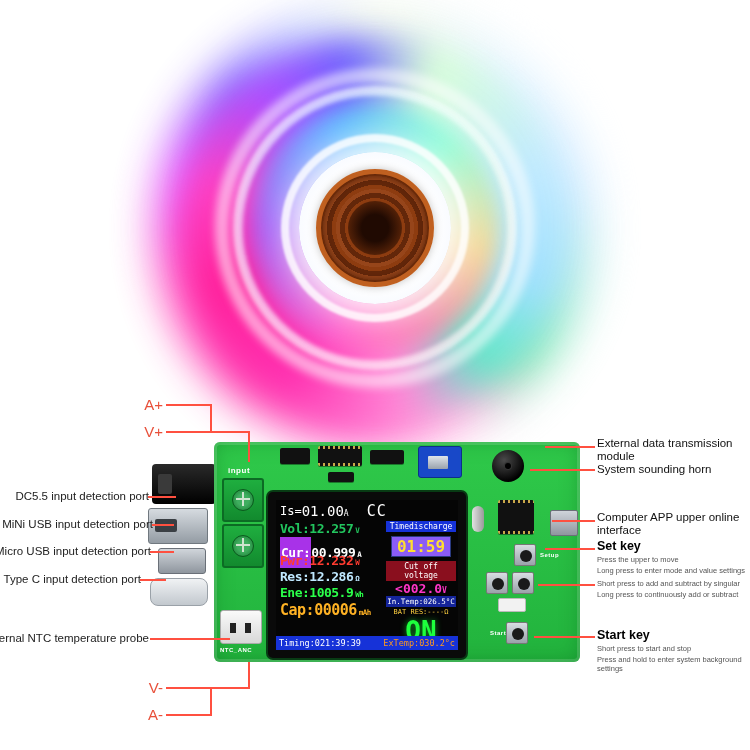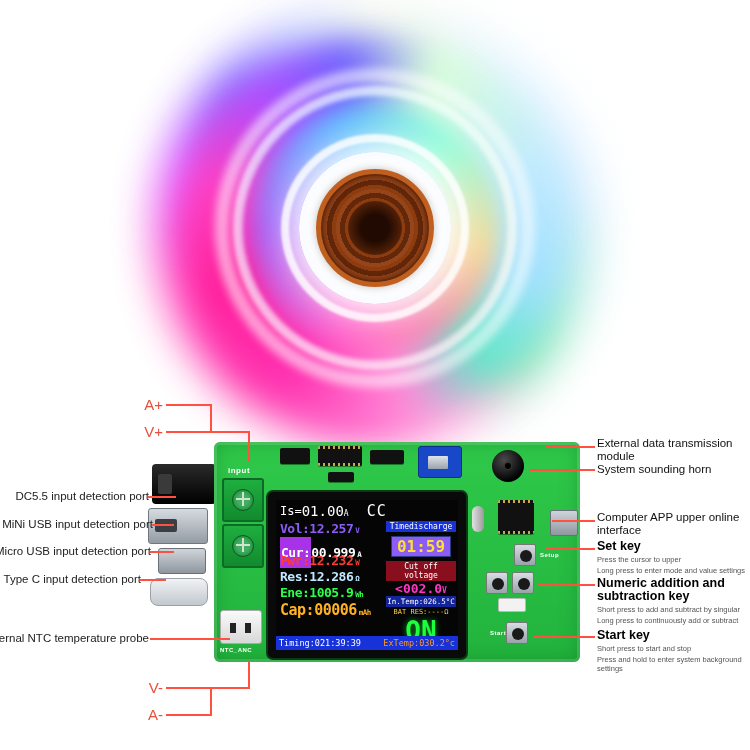--- a/index.html
+++ b/index.html
@@ -63,21 +63,21 @@
   .bezel{left:54px;top:50px;width:198px;height:166px;background:#0a0a0a;border-radius:5px;box-shadow:0 0 0 2px #083b14}
   .scr{left:8px;top:8px;width:182px;height:150px;background:#050505;overflow:hidden;
        font-family:"DejaVu Sans Mono",monospace}
   .scr *{position:static}
   .scr .toprow{position:absolute;left:4px;top:2px;height:18px;display:flex;align-items:center;color:#fff;font-weight:normal}
   .is-l{font-size:12px}.is-v{font-size:14px}.is-u{font-size:8px;margin-top:4px}
   .mode{font-size:15px;margin-left:18px;letter-spacing:1px}
   .colL{position:absolute;left:4px;top:21px;width:106px}
   .rowv{height:16px;display:flex;align-items:baseline;font-weight:bold;font-size:13px;letter-spacing:-.5px}
   .rowv .u{font-size:7.5px;margin-left:2px}
-  .r-vol{color:#8b5cf6}
+  .r-vol{color:#22c55e}
   .r-cur{color:#fff}.r-cur .lb{background:#a832e8;padding:8px 1px}
   .r-pwr{color:#ff3b30}
   .r-res{color:#bfe8ff}
   .r-ene{color:#2bff4a}
   .r-cap{color:#ffb224;font-size:15px;height:20px}
   .colR{position:absolute;left:110px;top:21px;width:70px;display:flex;flex-direction:column;align-items:center}
   .td-label{font-size:8px;color:#fff;background:#1632d8;width:100%;text-align:center;padding:1px 0}
   .td-time{font-size:16px;font-weight:bold;color:#ffdf30;background:#8b5cf6;width:86%;text-align:center;margin:4px 0;border:1px solid #2a3a80}
   .cut-label{font-size:8px;color:#fff;background:#8a0f1e;width:100%;text-align:center;padding:1px 0}
   .cut-val{font-size:13px;font-weight:bold;color:#ff35c8}
@@ -272,26 +272,25 @@
 <div class="port-lab" style="right:601px;top:632px">External NTC temperature probe</div>
 <div class="term-lab" style="right:587px;top:679px">V-</div>
 <div class="term-lab" style="right:587px;top:706px">A-</div>
 
 <div class="rlab" style="top:437px">External data transmission module</div>
 <div class="rlab" style="top:463px">System sounding horn</div>
 <div class="rlab" style="top:511px">Computer APP upper online interface</div>
 
 <div class="rlab rkey" style="top:540px">
   <div class="title">Set key</div>
-  <div class="sub">Press the cursor to upper</div>
+  <div class="sub">Press the upper to move</div>
   <div class="sub">Long press to enter mode and value settings</div>
 </div>
 
 <div class="rlab rkey" style="top:577px">
-  <div class="title">Numeric addition and subtraction key</div>
   <div class="sub">Short press to add and subtract by singular</div>
   <div class="sub">Long press to continuously add or subtract</div>
 </div>
 
 <div class="rlab rkey" style="top:629px">
   <div class="title">Start key</div>
   <div class="sub">Short press to start and stop</div>
   <div class="sub">Press and hold to enter system background settings</div>
 </div>
 

